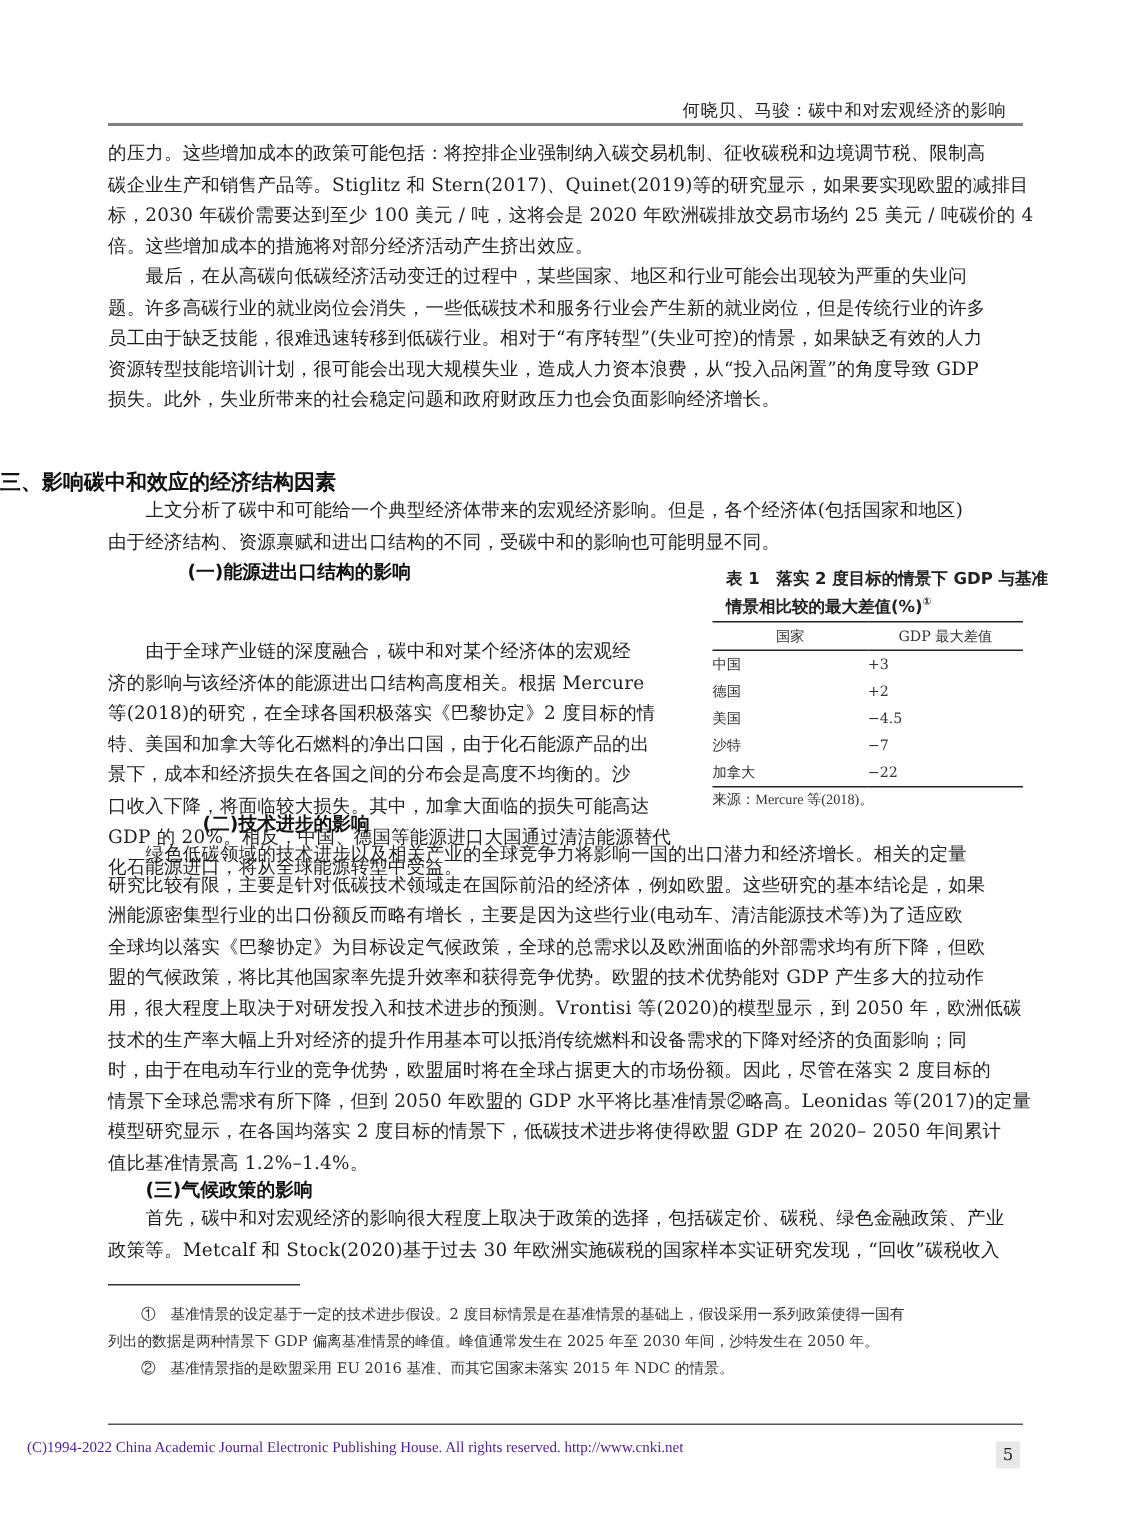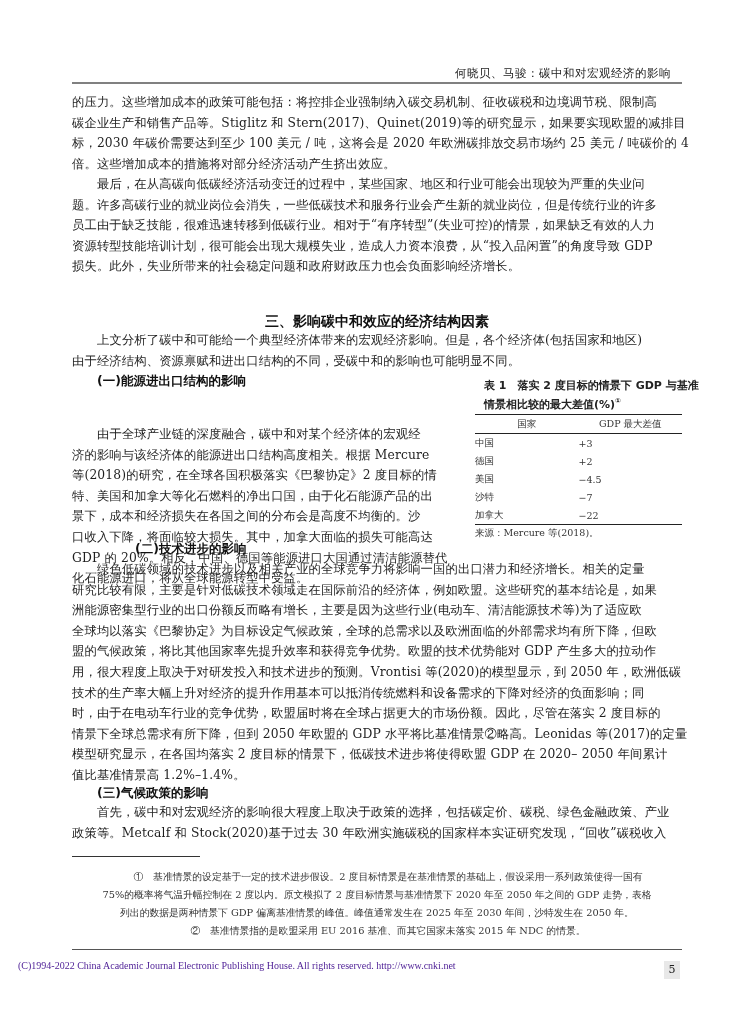--- a/index.html
+++ b/index.html
@@ -6,33 +6,33 @@
   body { width: 754px; height: 1024px; position: relative; overflow: hidden;
          font-family: "DejaVu Serif", "Liberation Serif", serif; color: #1a1a1a; }
   .abs { position: absolute; }
   .running-header { left: 455px; top: 66px; font-size: 11.5px; font-family: "DejaVu Sans", sans-serif; letter-spacing: 0.5px; color: #222; white-space: nowrap; }
   .header-rule { left: 72px; top: 82px; width: 610px; height: 2px; background: #808080; }
   .para { font-size: 12.3px; line-height: 20.6px; text-align: justify; color: #1e1e1e; letter-spacing: 0.15px; }
   .para .line { display: block; white-space: nowrap; height: 20.6px; }
   .full { left: 72px; width: 610px; }
   .narrow { left: 72px; width: 398px; }
   .indent { padding-left: 25px; }
-  .section-title { left: 0; width: 754px; top: 313px; text-align: center; font-family: "DejaVu Sans", sans-serif; font-size: 14px; font-weight: bold; color: #111; }
+  .section-title { left: 0; width: 754px; top: 313px; font-family: "DejaVu Sans", sans-serif; font-size: 14px; font-weight: bold; color: #111; }
   .subsection { font-family: "DejaVu Sans", sans-serif; font-weight: bold; font-size: 12.5px; color: #111; left: 97px; white-space: nowrap; }
   .table-caption { left: 484px; top: 376px; width: 210px; font-family: "DejaVu Sans", sans-serif; font-weight: bold; font-size: 11px; line-height: 19px; color: #222; }
   .table-caption .cap-line { display: block; white-space: nowrap; }
   .data-table { left: 475px; top: 414px; width: 207px; border-collapse: collapse; font-size: 9.5px; color: #333; }
   .data-table th, .data-table td { font-weight: normal; height: 18px; padding: 0; }
   .data-table thead tr { border-top: 1.5px solid #222; border-bottom: 1px solid #222; }
   .data-table tbody tr:last-child { border-bottom: 1.5px solid #222; }
   .data-table .col-country { width: 50%; }
-  .table-source { left: 475px; top: 527px; font-size: 9.5px; color: #333; white-space: nowrap; }
+  .table-source { left: 475px; top: 527px; font-size: 9.5px; color: #333; white-space: nowrap; font-family: Liberation Serif, serif; }
   .footnote-rule { left: 72px; top: 856px; width: 128px; height: 1px; background: #333; }
   .footnotes { left: 72px; width: 610px; top: 868px; font-size: 9.8px; line-height: 18px; color: #333; }
-  .footnotes .line { display: block; white-space: nowrap; text-align: center; }
+  .footnotes .line { display: block; white-space: nowrap; }
   .bottom-rule { left: 72px; top: 949px; width: 610px; height: 1px; background: #555; }
   .page-number { left: 664px; top: 961px; width: 16px; height: 18px; background: #e8e8e8; font-size: 11px; text-align: center; line-height: 18px; color: #222; }
   .copyright { left: 18px; top: 960px; font-family: "Liberation Serif", serif; font-size: 10px; color: #4c1d95; white-space: nowrap; }
   sup { font-size: 7px; vertical-align: super; line-height: 0; }
 </style>
 </head>
 <body>
 
 <div class="abs running-header">何晓贝、马骏：碳中和对宏观经济的影响</div>
 <div class="abs header-rule"></div>
@@ -52,21 +52,21 @@
   <span class="line">损失。此外，失业所带来的社会稳定问题和政府财政压力也会负面影响经济增长。</span>
 </div>
 
 <div class="abs section-title">三、影响碳中和效应的经济结构因素</div>
 
 <div class="abs para full" style="top:330px;">
   <span class="line indent">上文分析了碳中和可能给一个典型经济体带来的宏观经济影响。但是，各个经济体(包括国家和地区)</span>
   <span class="line">由于经济结构、资源禀赋和进出口结构的不同，受碳中和的影响也可能明显不同。</span>
 </div>
 
-<div class="abs subsection" style="top:373px;">(一)能源进出口结构的影响</div>
+<div class="abs subsection" style="top:373px;margin-left:28px;">(一)能源进出口结构的影响</div>
 <div class="abs para narrow" style="top:390px;margin-top:34px;">
   <span class="line indent">由于全球产业链的深度融合，碳中和对某个经济体的宏观经</span>
   <span class="line">济的影响与该经济体的能源进出口结构高度相关。根据 Mercure</span>
   <span class="line">等(2018)的研究，在全球各国积极落实《巴黎协定》2 度目标的情</span>
   <span class="line">特、美国和加拿大等化石燃料的净出口国，由于化石能源产品的出</span>
   <span class="line">景下，成本和经济损失在各国之间的分布会是高度不均衡的。沙</span>
   <span class="line">口收入下降，将面临较大损失。其中，加拿大面临的损失可能高达</span>
   <span class="line">GDP 的 20%。相反，中国、德国等能源进口大国通过清洁能源替代</span>
   <span class="line">化石能源进口，将从全球能源转型中受益。</span>
 </div>
@@ -124,20 +124,19 @@
 
 <div class="abs subsection" style="top:785px;">(三)气候政策的影响</div>
 <div class="abs para full" style="top:802px;">
   <span class="line indent">首先，碳中和对宏观经济的影响很大程度上取决于政策的选择，包括碳定价、碳税、绿色金融政策、产业</span>
   <span class="line">政策等。Metcalf 和 Stock(2020)基于过去 30 年欧洲实施碳税的国家样本实证研究发现，“回收”碳税收入</span>
 </div>
 
 <div class="abs footnote-rule"></div>
 <div class="abs footnotes">
   <span class="line" style="padding-left:22px;">①　基准情景的设定基于一定的技术进步假设。2 度目标情景是在基准情景的基础上，假设采用一系列政策使得一国有</span>
-  <span class="line">75%的概率将气温升幅控制在 2 度以内。原文模拟了 2 度目标情景与基准情景下 2020 年至 2050 年之间的 GDP 走势，表格</span>
   <span class="line">列出的数据是两种情景下 GDP 偏离基准情景的峰值。峰值通常发生在 2025 年至 2030 年间，沙特发生在 2050 年。</span>
   <span class="line" style="padding-left:22px;">②　基准情景指的是欧盟采用 EU 2016 基准、而其它国家未落实 2015 年 NDC 的情景。</span>
 </div>
 <div class="abs bottom-rule"></div>
 
 <div class="abs page-number">5</div>
 <div class="abs copyright">(C)1994-2022 China Academic Journal Electronic Publishing House. All rights reserved.    http://www.cnki.net</div>
 
 </body></html>

